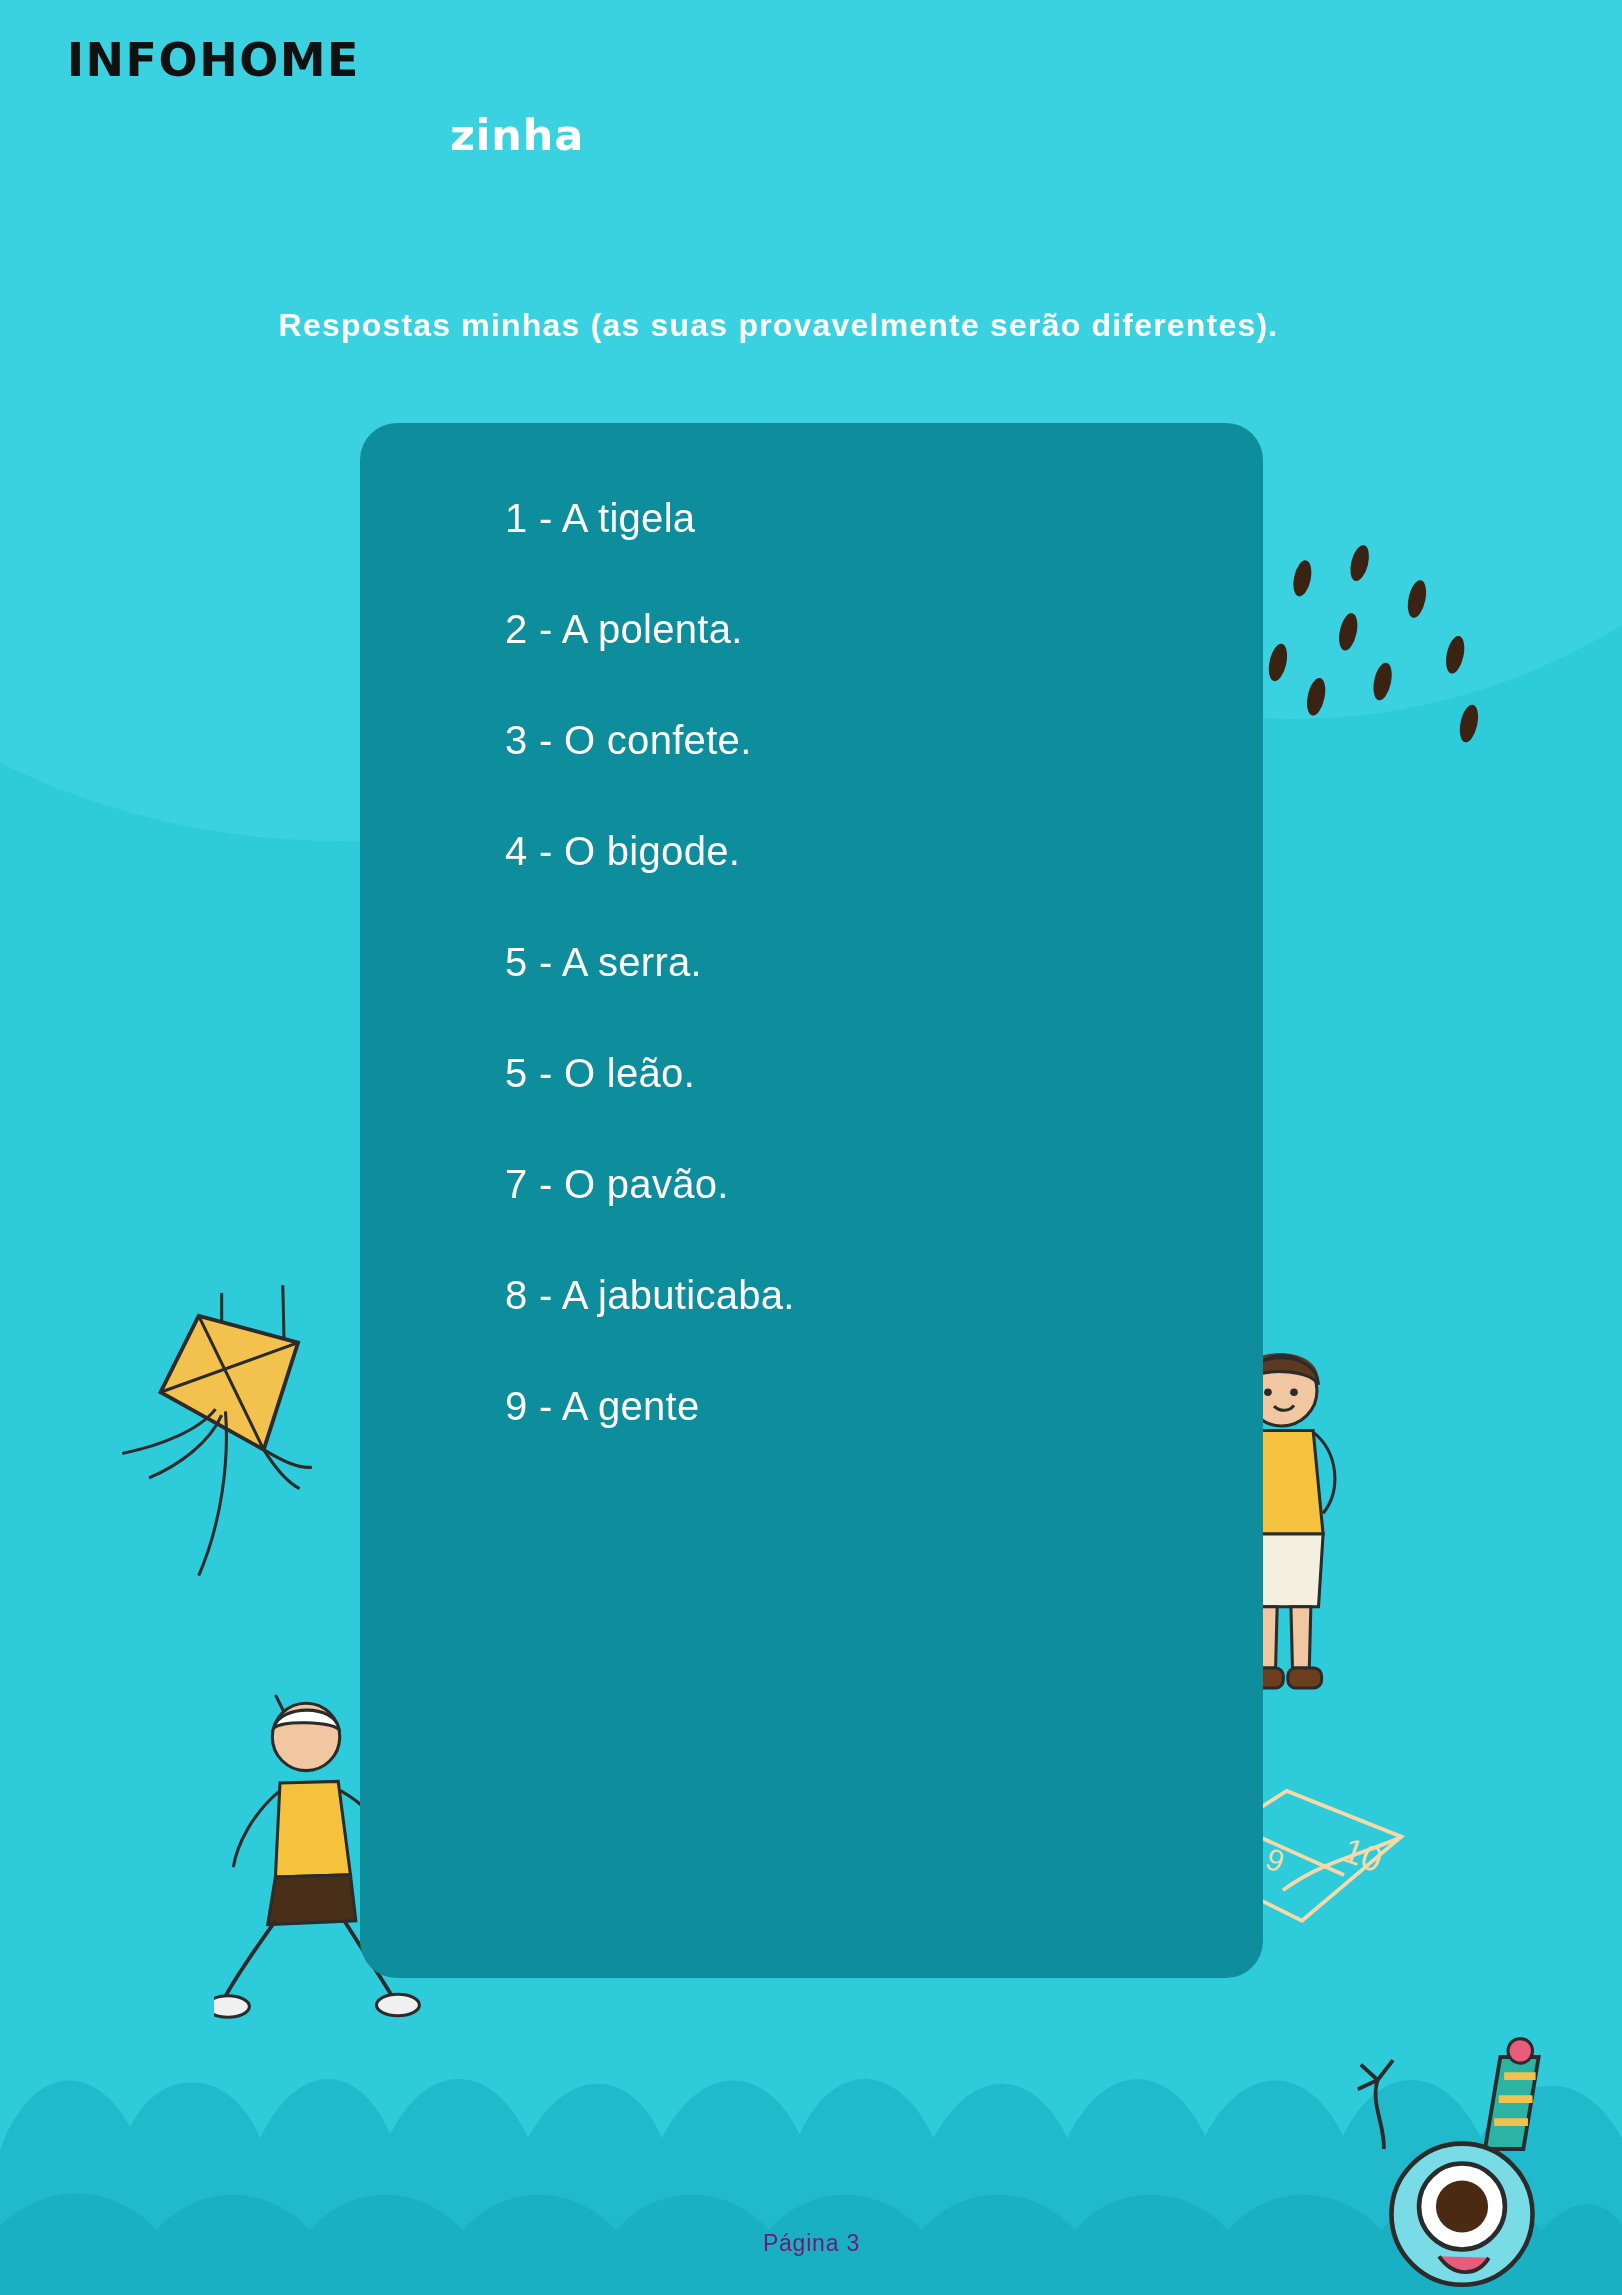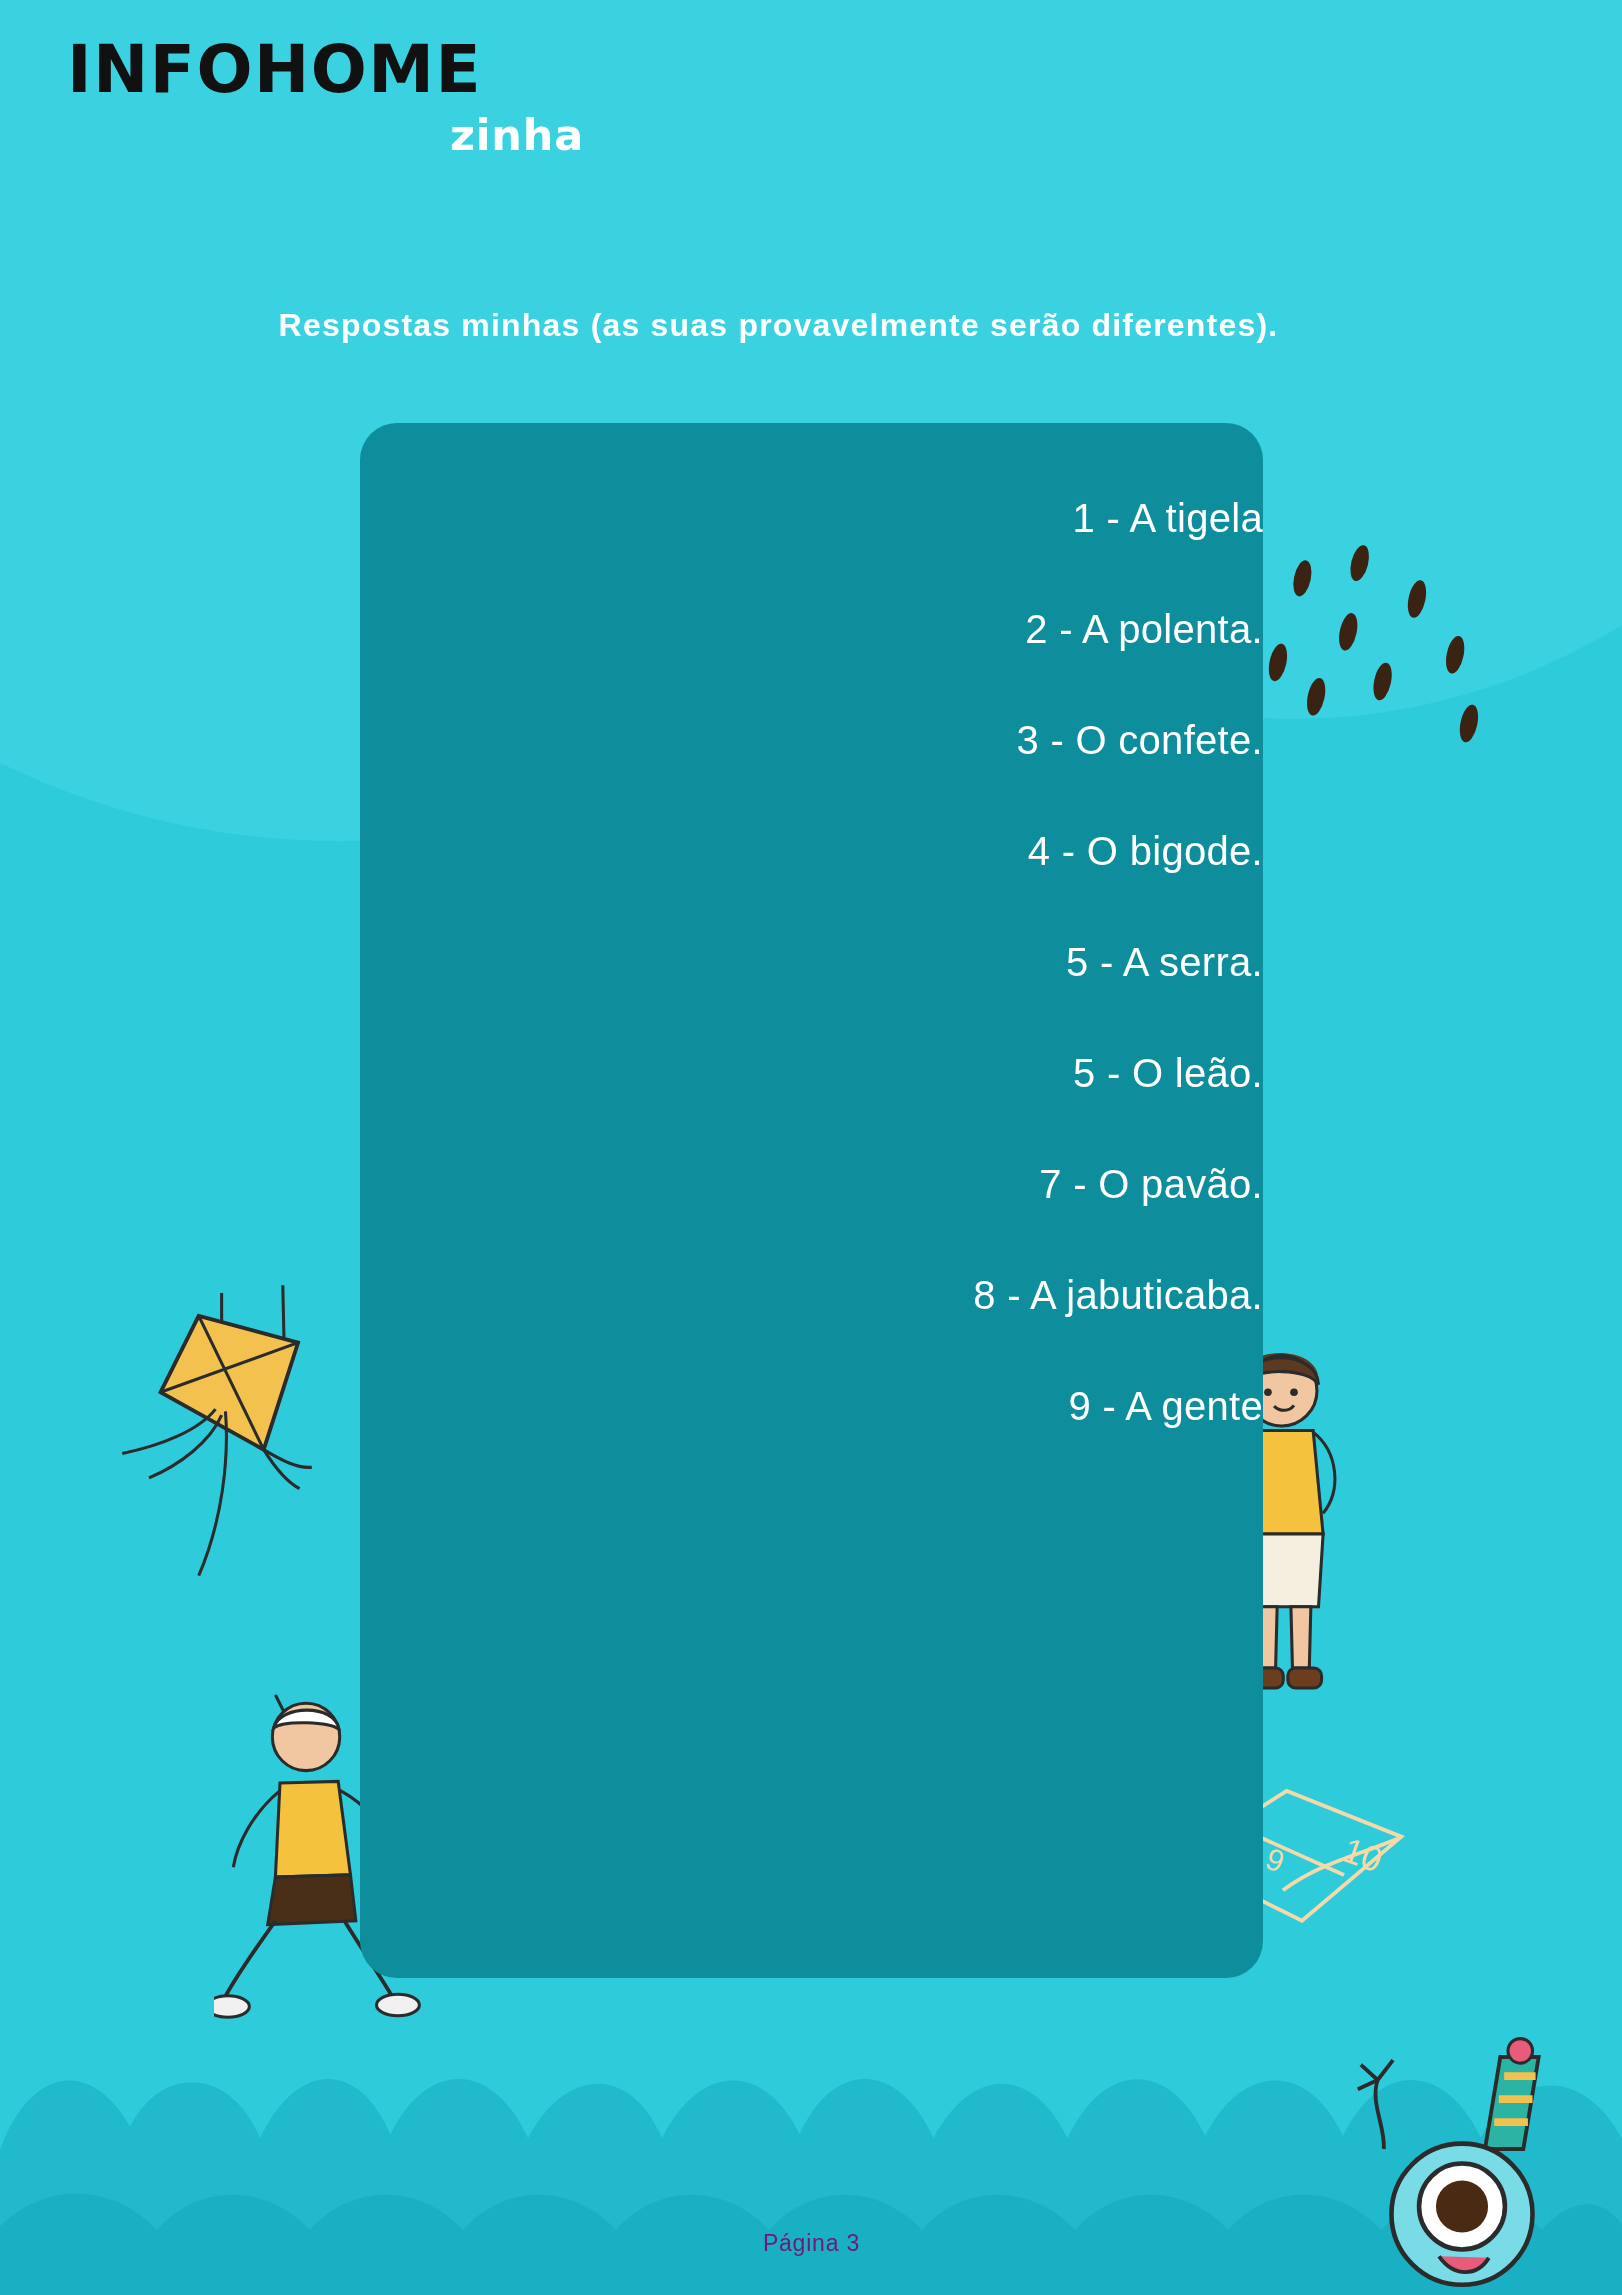--- a/index.html
+++ b/index.html
@@ -54,21 +54,21 @@
 
   
   .logo {
     position: absolute;
     left: 67px;
     top: 37px;
     width: 566px;
     height: 145px;
   }
   .logo-main {
-    font-size: 66px;
+    font-size: 46px;
     font-weight: bold;
     letter-spacing: 1.5px;
     color: #111111;
     line-height: 1;
     font-family: "DejaVu Sans", sans-serif;
   }
   .logo-sub {
     position: absolute;
     left: 383px;
     top: 73px;
@@ -97,21 +97,20 @@
   
   .answers-card {
     position: absolute;
     left: 360px;
     top: 423px;
     width: 903px;
     height: 1555px;
     background: #0e8e9d;
     border-radius: 37px;
     padding: 75px 0 0 0;
-    text-align: right;
   }
   .answers-list {
     list-style: none;
     margin: 0;
     padding: 0 0 0 145px;
   }
   .answers-list li {
     color: #ffffff;
     font-size: 40px;
     line-height: 1;

